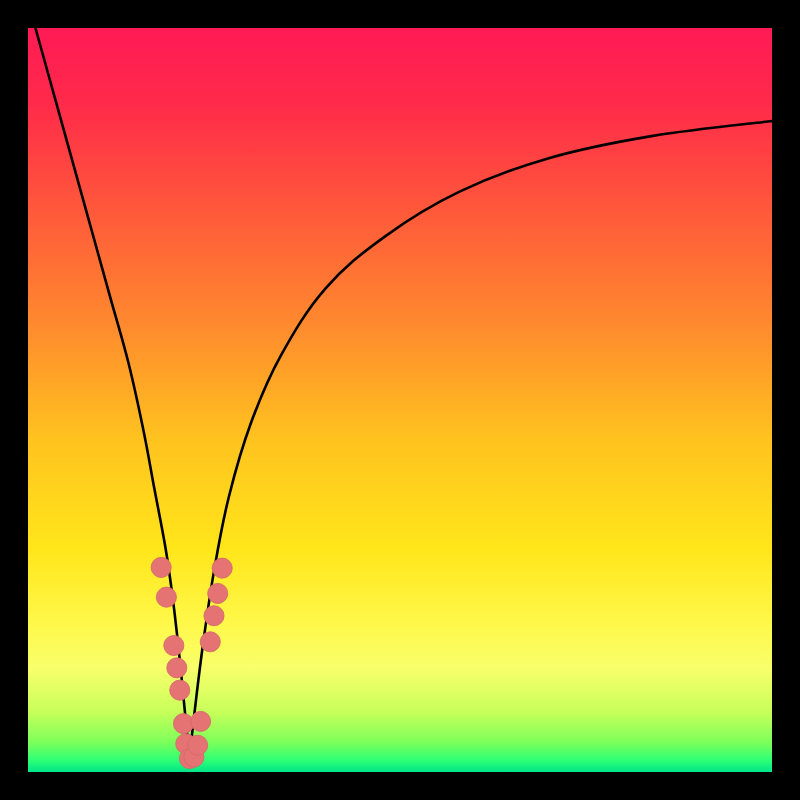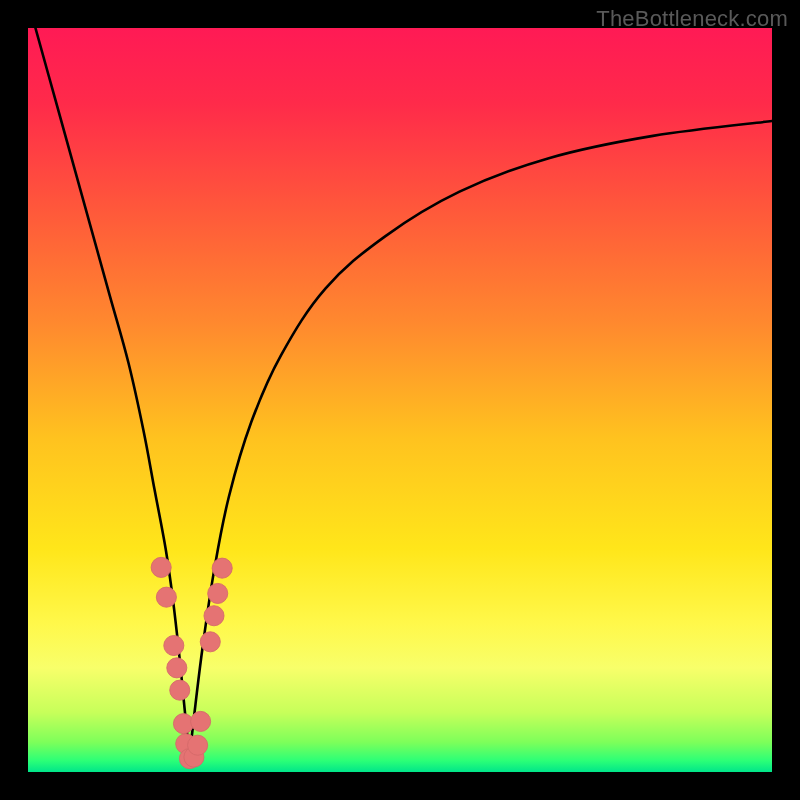--- a/index.html
+++ b/index.html
@@ -76,14 +76,13 @@
           <circle cx="22.800" cy="96.400" r="1.35" fill="#e57373" stroke="#d46a6a" stroke-width="0.12"></circle>
           <circle cx="23.200" cy="93.200" r="1.35" fill="#e57373" stroke="#d46a6a" stroke-width="0.12"></circle>
           <circle cx="24.500" cy="82.500" r="1.35" fill="#e57373" stroke="#d46a6a" stroke-width="0.12"></circle>
           <circle cx="25.000" cy="79.000" r="1.35" fill="#e57373" stroke="#d46a6a" stroke-width="0.12"></circle>
           <circle cx="25.500" cy="76.000" r="1.35" fill="#e57373" stroke="#d46a6a" stroke-width="0.12"></circle>
           <circle cx="26.100" cy="72.600" r="1.35" fill="#e57373" stroke="#d46a6a" stroke-width="0.12"></circle>
         </g>
     </svg>
   </div>
 
-  <div class="watermark">TheBottleneck.com</div>
 </div>
 
 </body></html>

